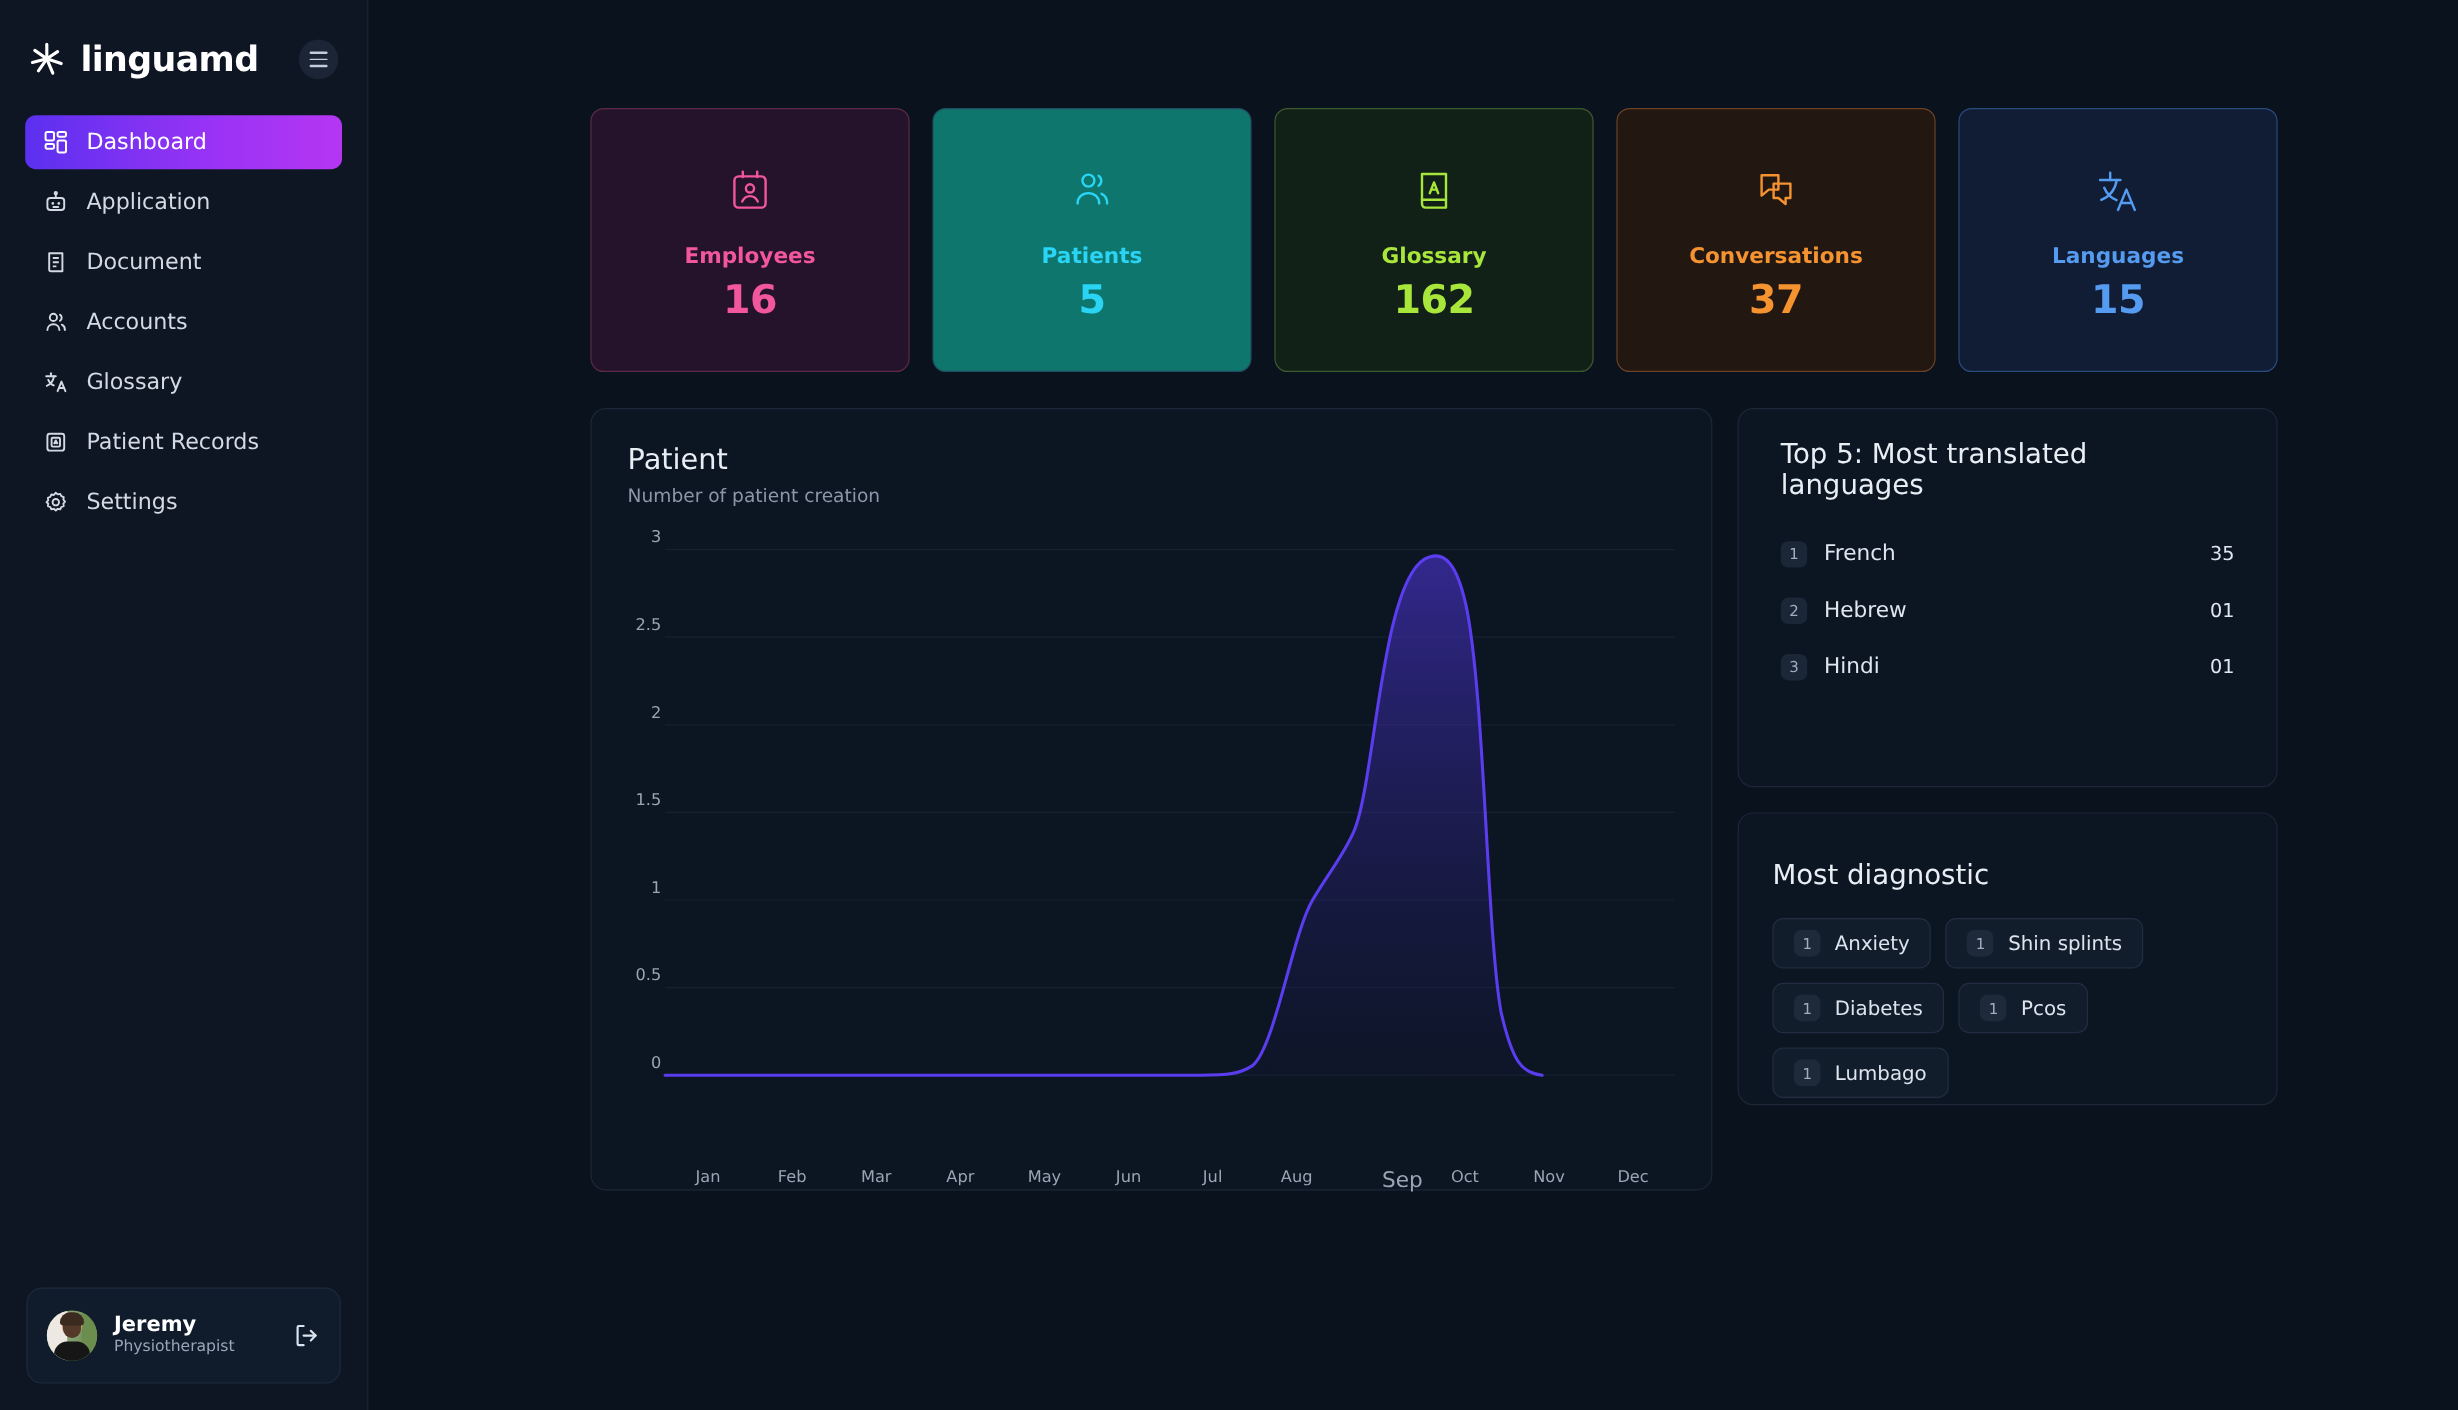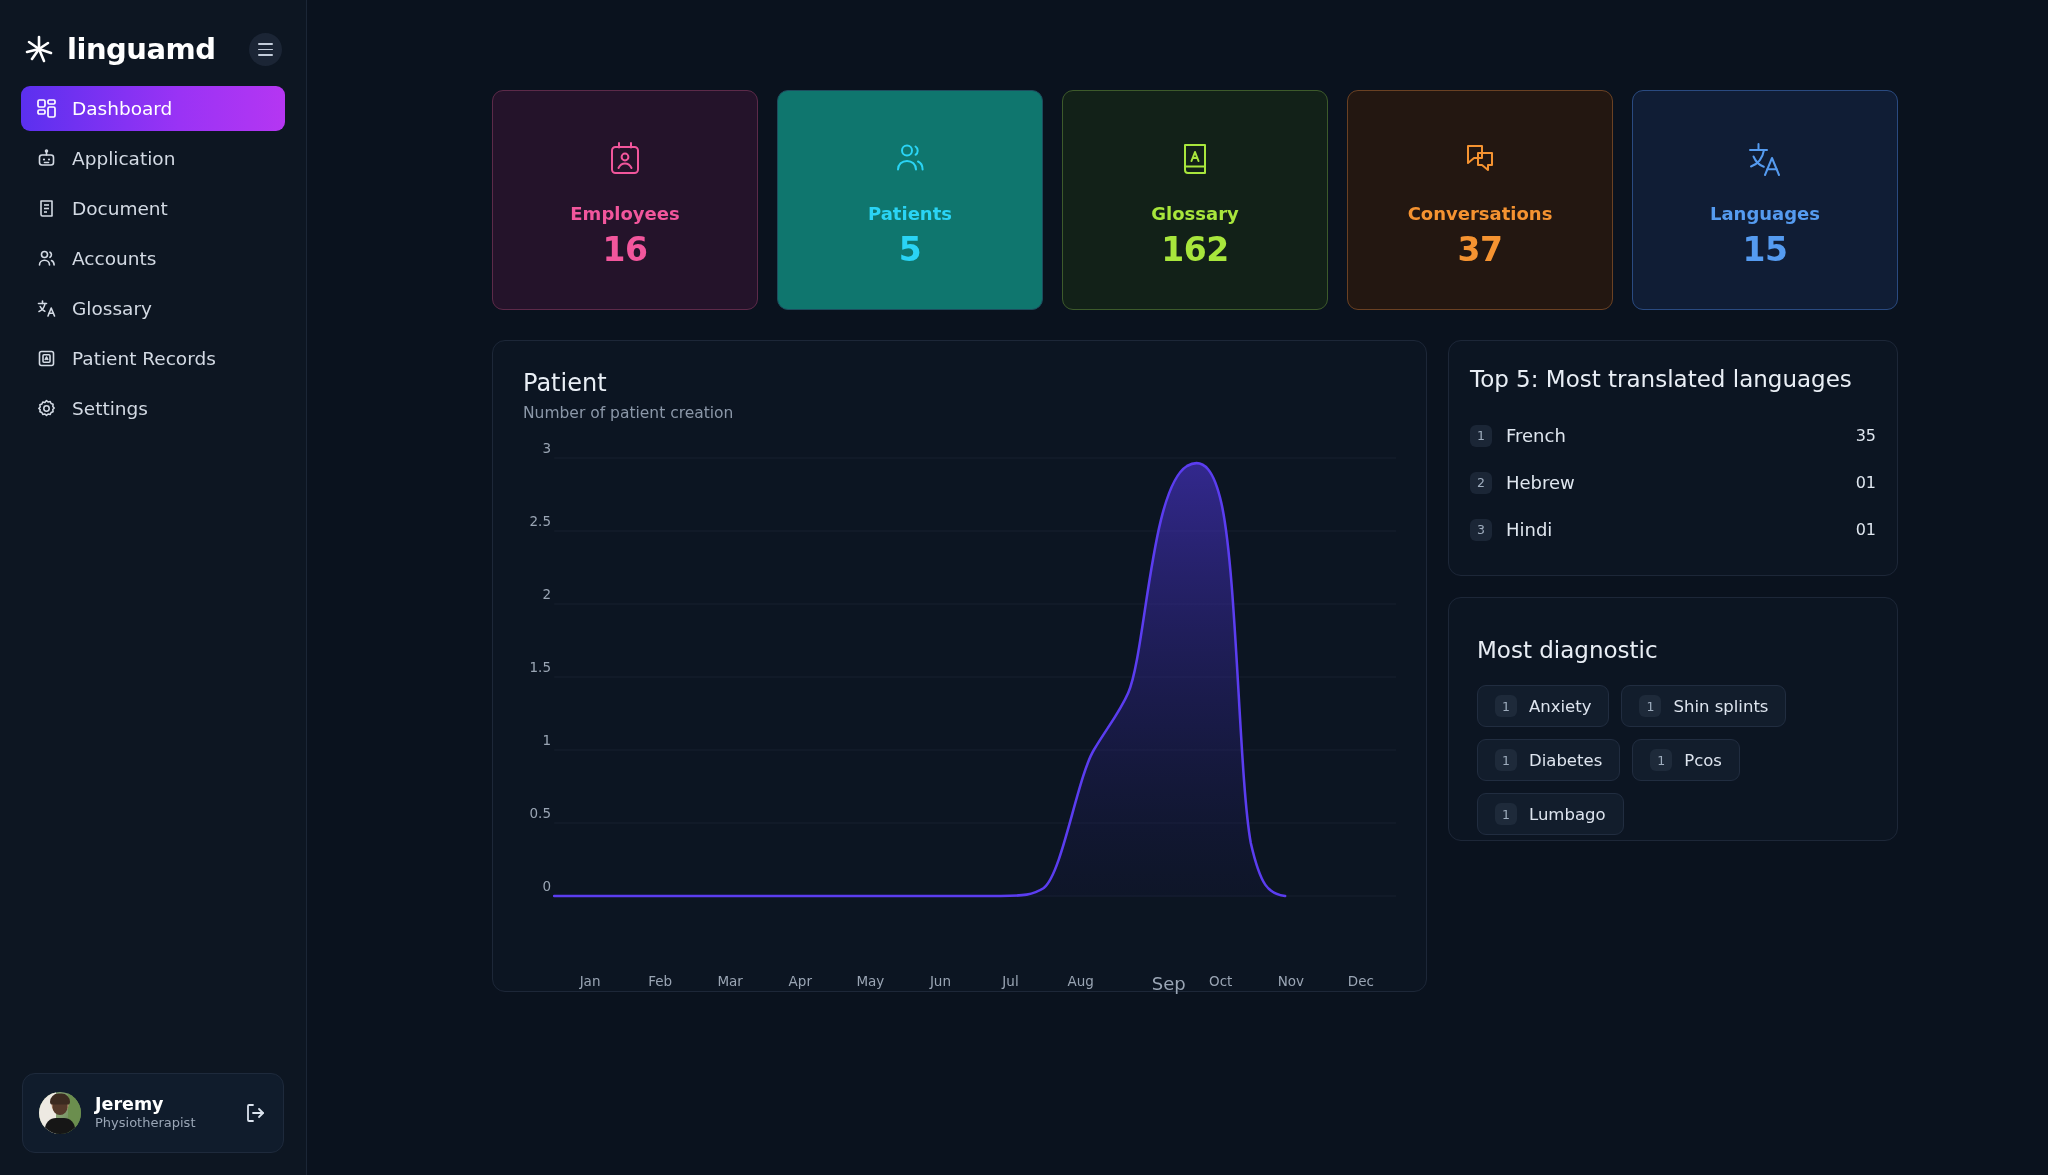--- a/index.html
+++ b/index.html
@@ -33,21 +33,21 @@
   .hamburger {
     width: 33px; height: 33px; border-radius: 50%;
     background: #1b2535;
     display: flex; align-items: center; justify-content: center;
     flex-direction: column; gap: 4px;
     cursor: pointer;
   }
   .hamburger span {
     display: block; width: 15px; height: 1.6px; background: #c3ccda; border-radius: 2px;
   }
-  .nav { margin-top: 20px; padding: 0 21px; display: flex; flex-direction: column; gap: 5px; }
+  .nav { margin-top: 30px; padding: 0 21px; display: flex; flex-direction: column; gap: 5px; }
   .nav-item {
     display: flex; align-items: center; gap: 15px;
     height: 45px; padding: 0 15px;
     border-radius: 9px;
     color: #d3dae4; font-size: 18.5px;
     cursor: pointer;
   }
   .nav-item.active {
     background: linear-gradient(90deg, #5b30ef 0%, #9a33f5 60%, #b536f2 100%);
     color: #ffffff;
@@ -107,21 +107,21 @@
     border: 1px solid #1d2738;
     border-radius: 13px;
   }
   .chart-panel { flex: 1 1 auto; height: 652px; padding: 28px 30px 18px 20px; position: relative; }
   .chart-title { font-size: 24px; color: #e9eef5; font-weight: 500; padding-left: 10px; }
   .chart-sub { font-size: 15.5px; color: #8b97a8; margin-top: 7px; padding-left: 10px; }
   .chart-wrap { position: relative; margin-top: 26px; height: 520px; }
   .chart-svg { display: block; width: 100%; height: 100%; }
 
   .side-col { width: 450px; flex: 0 0 450px; display: flex; flex-direction: column; gap: 21px; }
-  .lang-panel { height: 236px; padding: 25px 21px; }
+  .lang-panel { height: 316px; padding: 25px 35px; }
   .panel-h { font-size: 23px; color: #e9eef5; font-weight: 500; }
   .lang-list { margin-top: 20px; display: flex; flex-direction: column; }
   .lang-row {
     display: flex; align-items: center; gap: 14px;
     height: 47px; cursor: pointer;
   }
   .rank {
     width: 22px; height: 22px; border-radius: 6px;
     background: #1b2636; color: #9fadbe;
     font-size: 12.5px; display: flex; align-items: center; justify-content: center;

